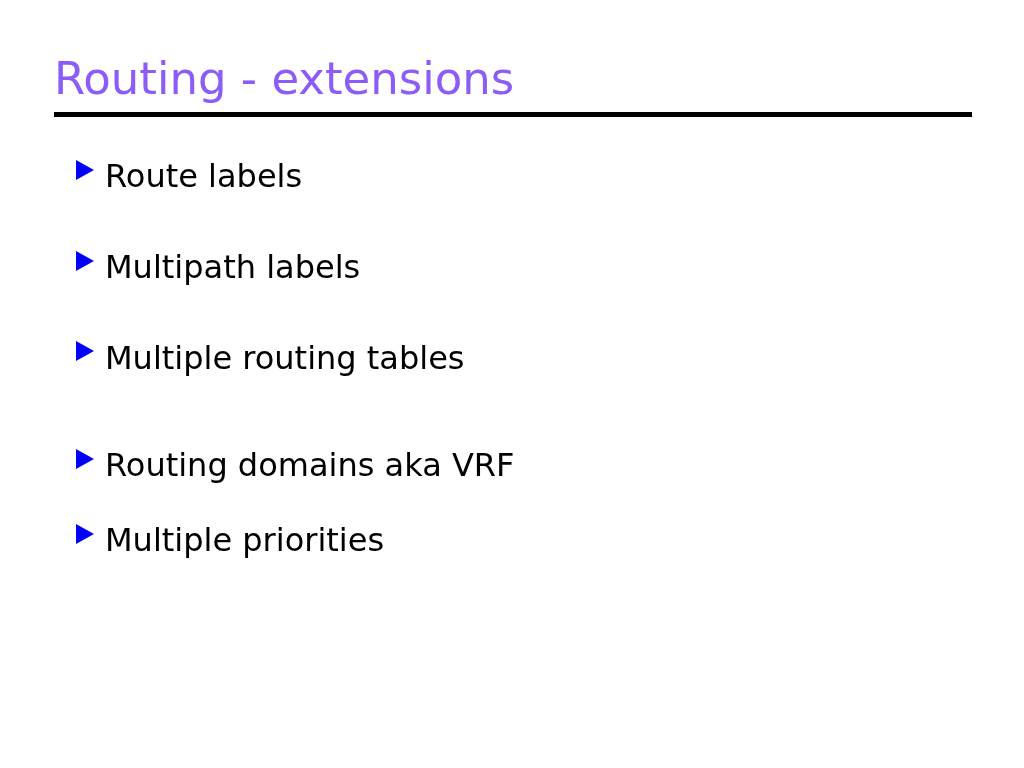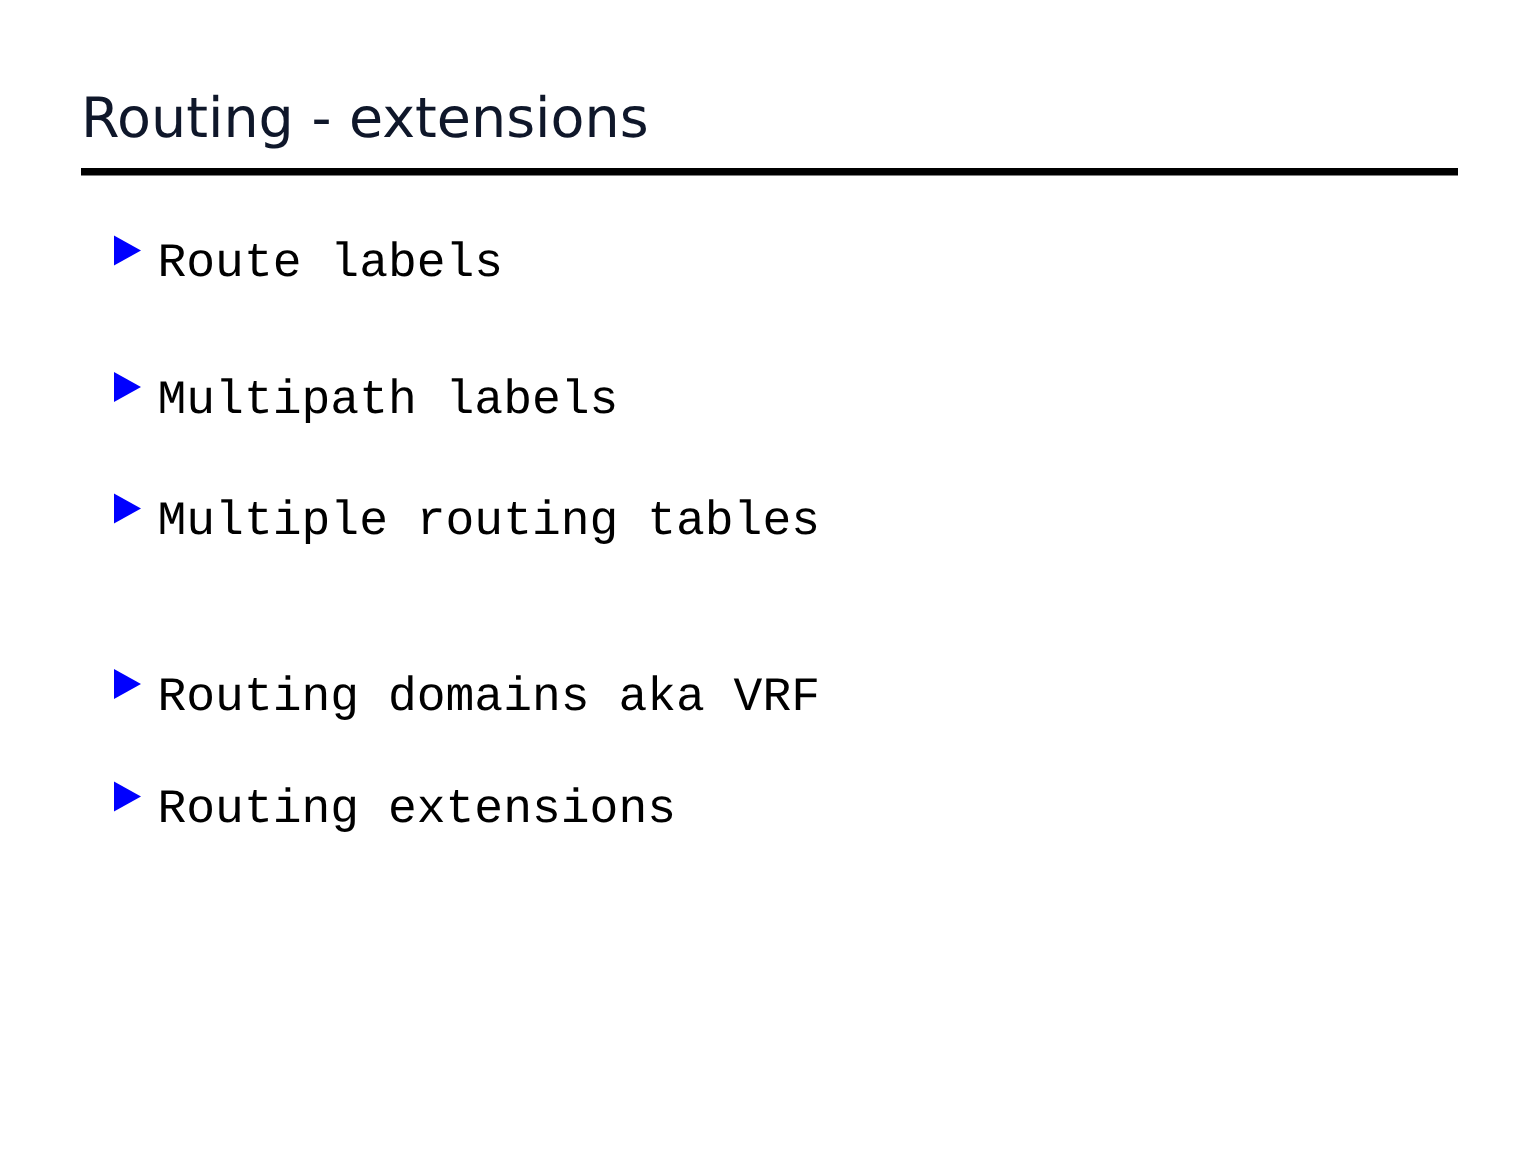--- a/index.html
+++ b/index.html
@@ -16,23 +16,23 @@
   .slide {
     position: relative;
     width: 1024px;
     height: 768px;
     background: #ffffff;
   }
   .slide-title {
     position: absolute;
     left: 54px;
     top: 52px;
-    font-size: 37px;
+    font-size: 45px;
     line-height: 54px;
-    color: #0f172a;
+    color: #8b5cf6;
     font-weight: normal;
     white-space: nowrap;
     letter-spacing: 0px;
   }
   .title-rule {
     position: absolute;
     left: 54px;
     top: 112px;
     width: 918px;
     height: 5px;
@@ -46,25 +46,24 @@
     margin: 0;
     padding: 0;
     list-style: none;
   }
   .bullet-item {
     position: absolute;
     left: 76px;
     display: flex;
     align-items: baseline;
     white-space: nowrap;
-    font-family: Liberation Mono, monospace;
   }
   .bullet-item:nth-child(1) { top: 156px; }
   .bullet-item:nth-child(2) { top: 247px; }
-  .bullet-item:nth-child(3) { top: 328px; }
+  .bullet-item:nth-child(3) { top: 338px; align-items: center; }
   .bullet-item:nth-child(4) { top: 429px; margin-top: 16px; }
   .bullet-item:nth-child(5) { top: 520px; }
 
   .bullet-marker {
     display: inline-block;
     width: 0;
     height: 0;
     border-top: 10px solid transparent;
     border-bottom: 10px solid transparent;
     border-left: 18px solid #0000ff;
@@ -106,18 +105,18 @@
       <span class="bullet-text">Multiple routing tables</span>
     </li>
 
     <li class="bullet-item">
       <span class="bullet-marker"></span>
       <span class="bullet-text">Routing domains aka VRF</span>
     </li>
 
     <li class="bullet-item">
       <span class="bullet-marker"></span>
-      <span class="bullet-text">Routing extensions</span>
+      <span class="bullet-text">Multiple priorities</span>
     </li>
 
   </ul>
 
 </div>
 
 </body></html>

